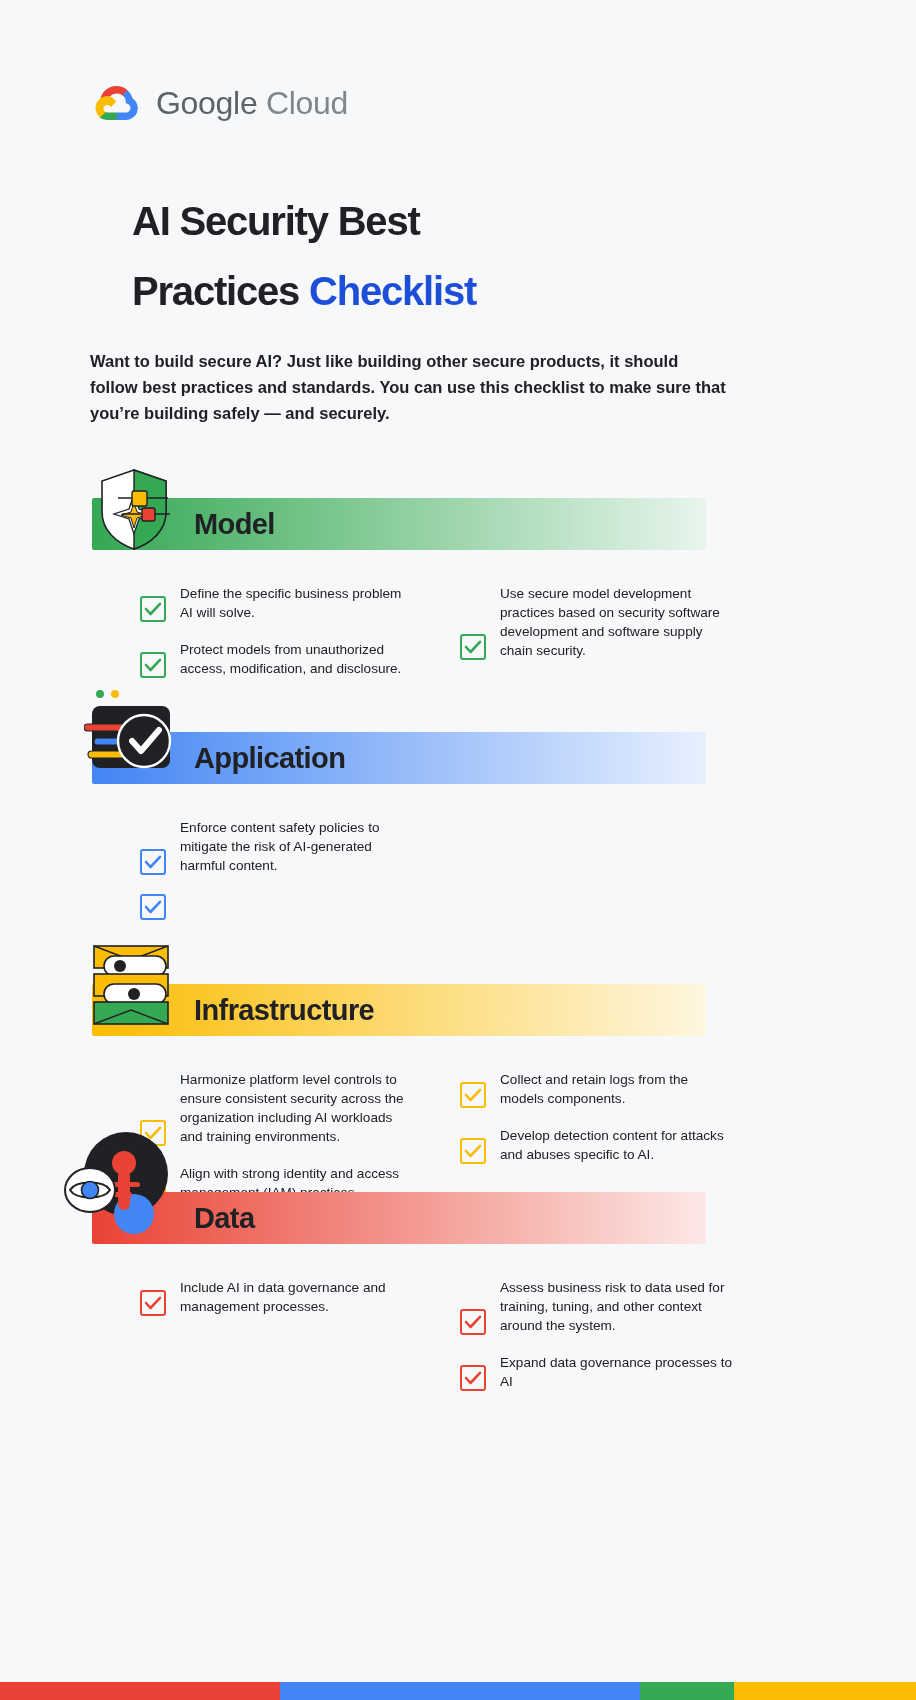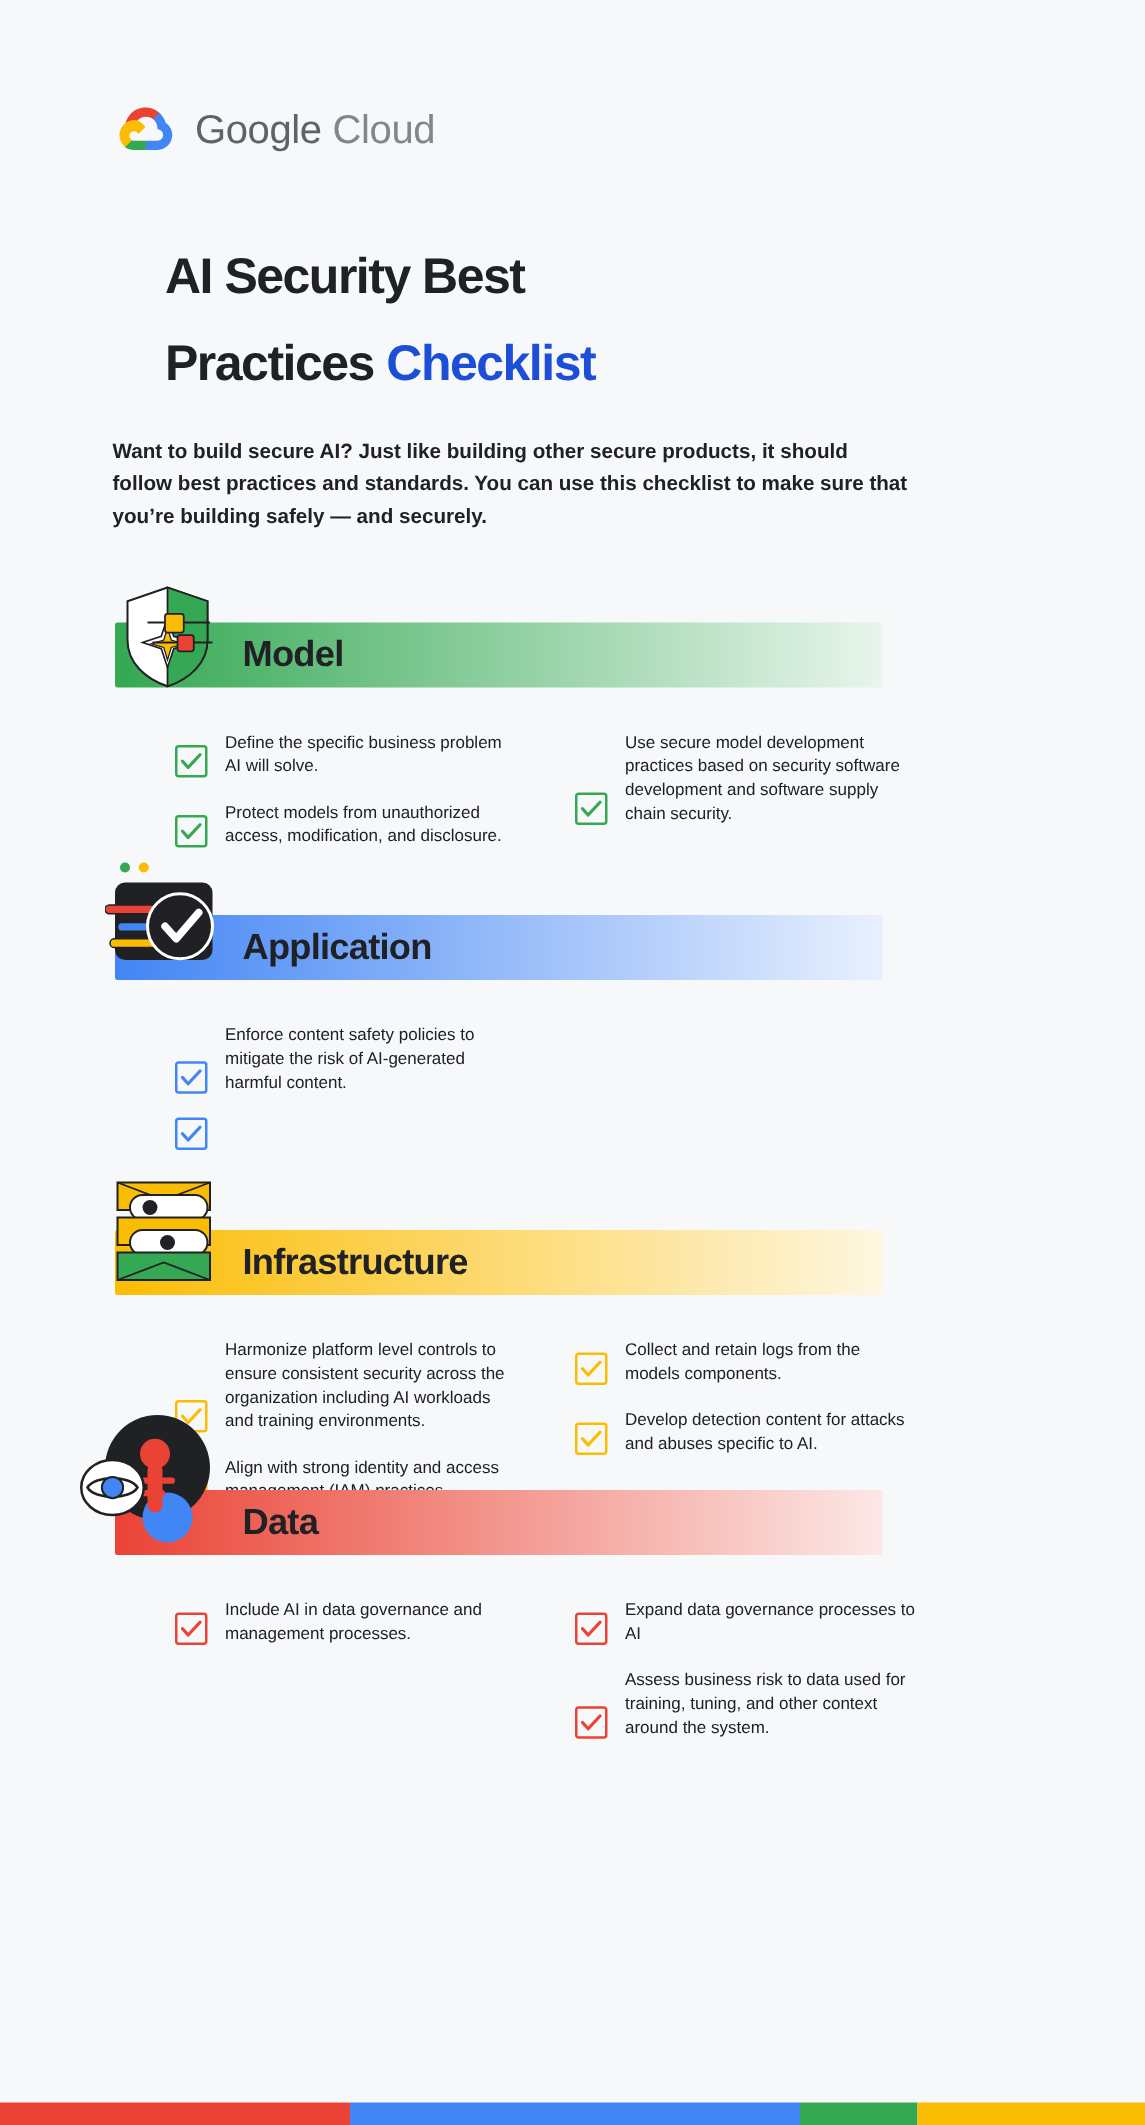--- a/index.html
+++ b/index.html
@@ -328,29 +328,29 @@
               <span class="item-text">Include AI in data governance and management processes.</span>
             </div>
           </div>
           <div class="col" style="padding-top: 0px;">
             <div class="item">
               <span class="cbox" style="border-color: rgb(234, 67, 53);">
                 <svg width="17" height="14" viewBox="0 0 17 14">
     <path d="M1.5 7 L6 12 L15.5 1.8" fill="none" stroke="#ea4335" stroke-width="2.6" stroke-linecap="round" stroke-linejoin="round"></path>
   </svg>
               </span>
+              <span class="item-text">Assess business risk to data used for training, tuning, and other context around the system.</span>
+            </div>
+            <div class="item">
+              <span class="cbox" style="border-color: rgb(234, 67, 53);">
+                <svg width="17" height="14" viewBox="0 0 17 14">
+    <path d="M1.5 7 L6 12 L15.5 1.8" fill="none" stroke="#ea4335" stroke-width="2.6" stroke-linecap="round" stroke-linejoin="round"></path>
+  </svg>
+              </span>
               <span class="item-text">Expand data governance processes to AI</span>
-            </div>
-            <div class="item">
-              <span class="cbox" style="border-color: rgb(234, 67, 53);">
-                <svg width="17" height="14" viewBox="0 0 17 14">
-    <path d="M1.5 7 L6 12 L15.5 1.8" fill="none" stroke="#ea4335" stroke-width="2.6" stroke-linecap="round" stroke-linejoin="round"></path>
-  </svg>
-              </span>
-              <span class="item-text">Assess business risk to data used for training, tuning, and other context around the system.</span>
             </div>
           </div>
         </div>
       </div>
     </div>
 
   <div class="footer-bar" id="footer-bar">
       <div class="fb-seg" style="background: rgb(234, 67, 53); width: 280px;"></div>
       <div class="fb-seg" style="background: rgb(66, 133, 244); width: 360px;"></div>
       <div class="fb-seg" style="background: rgb(52, 168, 83); width: 94px;"></div>

